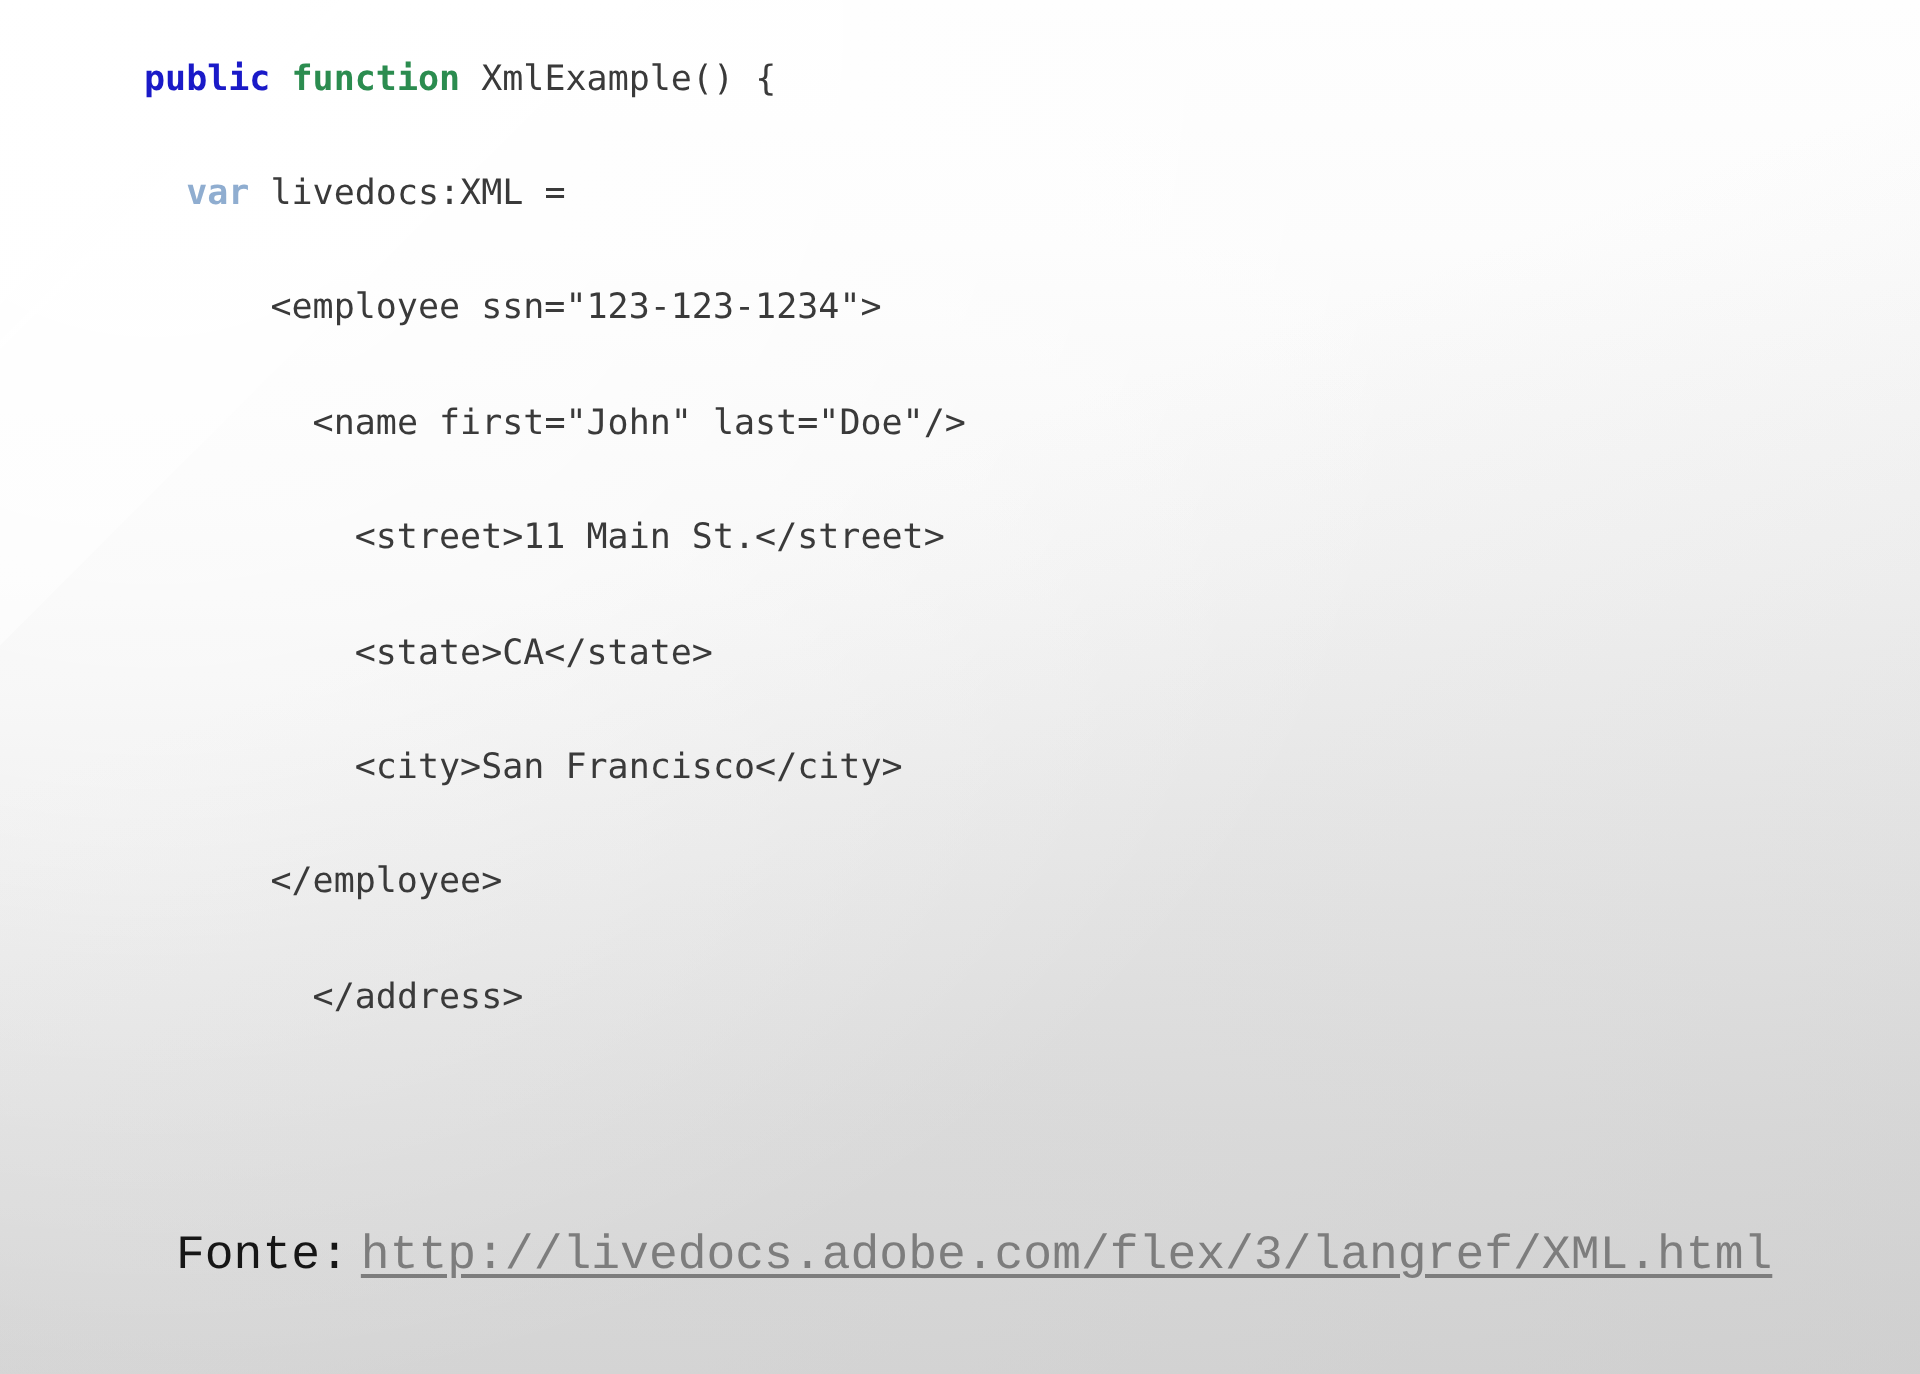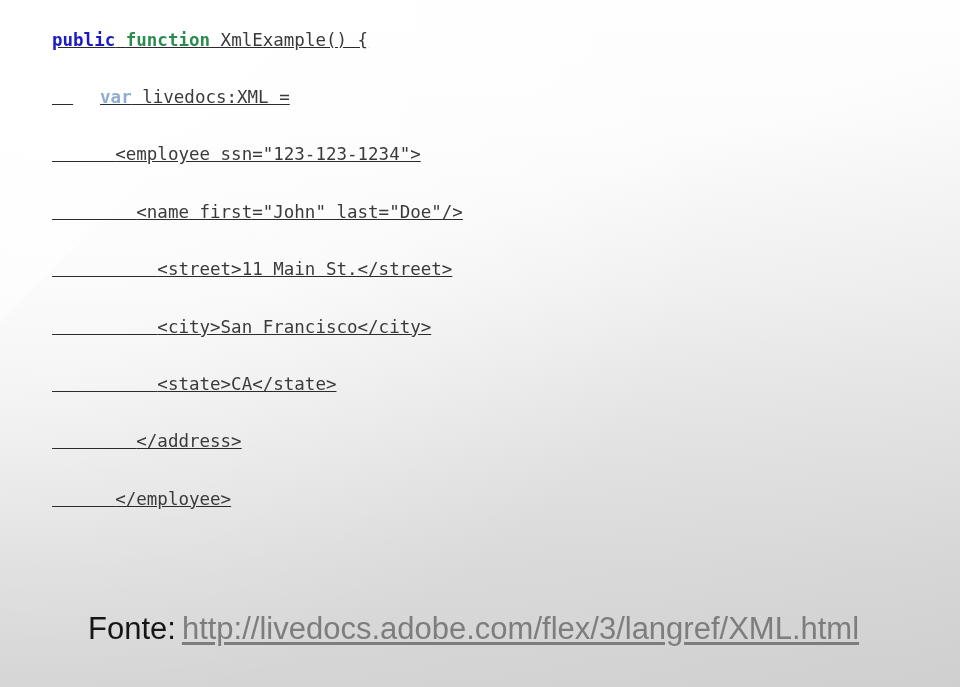--- a/index.html
+++ b/index.html
@@ -64,36 +64,35 @@
     width: 960px;
     font-family: "DejaVu Sans Mono", "Liberation Mono", monospace;
     font-size: 17.5px;
     line-height: 28.7px;
     color: #2b2b2b;
     white-space: pre;
     letter-spacing: 0px;
   }
   .code-line {
     display: block;
-    padding-left: 52px;
+    padding-left: 72px;
     white-space: pre;
-    text-decoration: underline;
   }
   .kw-public   { color: #1a1ac8; font-weight: bold; }
   .kw-function { color: #2b8c4f; font-weight: bold; }
-  .kw-var      { color: #8fadd0; font-weight: bold; margin-left: 27px; }
+  .kw-var      { color: #8fadd0; font-weight: bold; }
   .code-text   { color: #3a3a3a; }
 
   
   #source-line {
     position: absolute;
     left: 88px;
     top: 614px;
-    font-family: Liberation Sans, sans-serif;
-    font-size: 31px;
+    font-family: Liberation Mono, monospace;
+    font-size: 24px;
     line-height: 30px;
     white-space: nowrap;
   }
   #source-label {
     color: #161616;
   }
   #source-link {
     color: #7d7d7d;
     text-decoration: underline;
     text-underline-offset: 3px;
@@ -114,24 +113,24 @@
     <div class="band b7"></div>
   </div>
   <div id="bg-wash"></div>
   <div id="bg-shade"></div>
 
   <pre id="code-block"><span class="code-line"><span class="kw-public">public</span><span class="code-text"> </span><span class="kw-function">function</span><span class="code-text"> XmlExample() {</span></span>
 <span class="code-line">  <span class="kw-var">var</span><span class="code-text"> livedocs:XML =</span></span>
 <span class="code-line">      <span class="code-text">&lt;employee ssn="123-123-1234"&gt;</span></span>
 <span class="code-line">        <span class="code-text">&lt;name first="John" last="Doe"/&gt;</span></span>
 <span class="code-line">          <span class="code-text">&lt;street&gt;11 Main St.&lt;/street&gt;</span></span>
+<span class="code-line">          <span class="code-text">&lt;state&gt;CA&lt;/state&gt;</span></span>
 <span class="code-line">          <span class="code-text">&lt;city&gt;San Francisco&lt;/city&gt;</span></span>
-<span class="code-line">          <span class="code-text">&lt;state&gt;CA&lt;/state&gt;</span></span>
+<span class="code-line">      <span class="code-text">&lt;/employee&gt;</span></span>
 <span class="code-line">        <span class="code-text">&lt;/address&gt;</span></span>
-<span class="code-line">      <span class="code-text">&lt;/employee&gt;</span></span>
 
 
 
 
 
 
 
 </pre>
 
   <div id="source-line">

